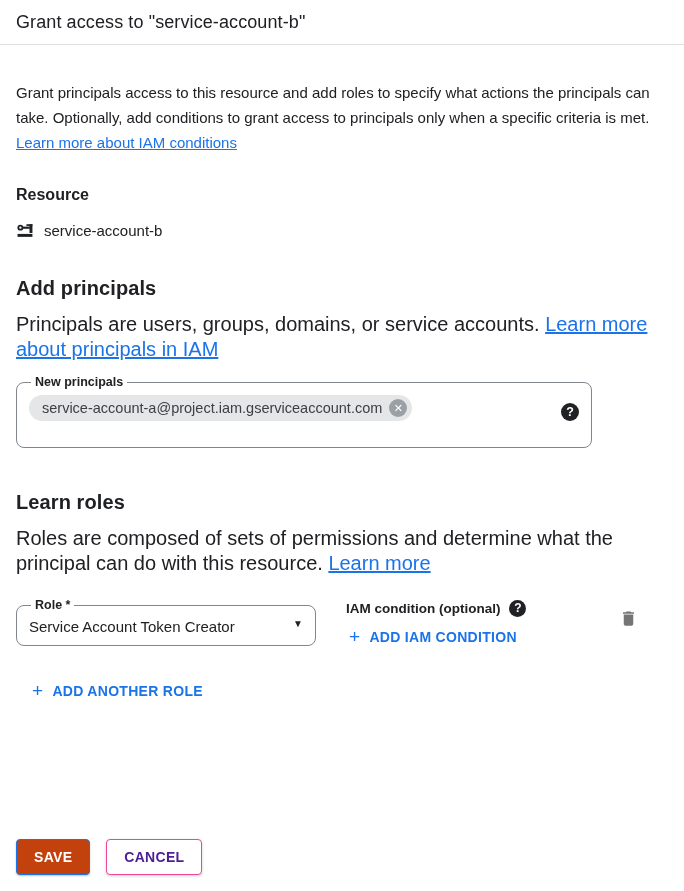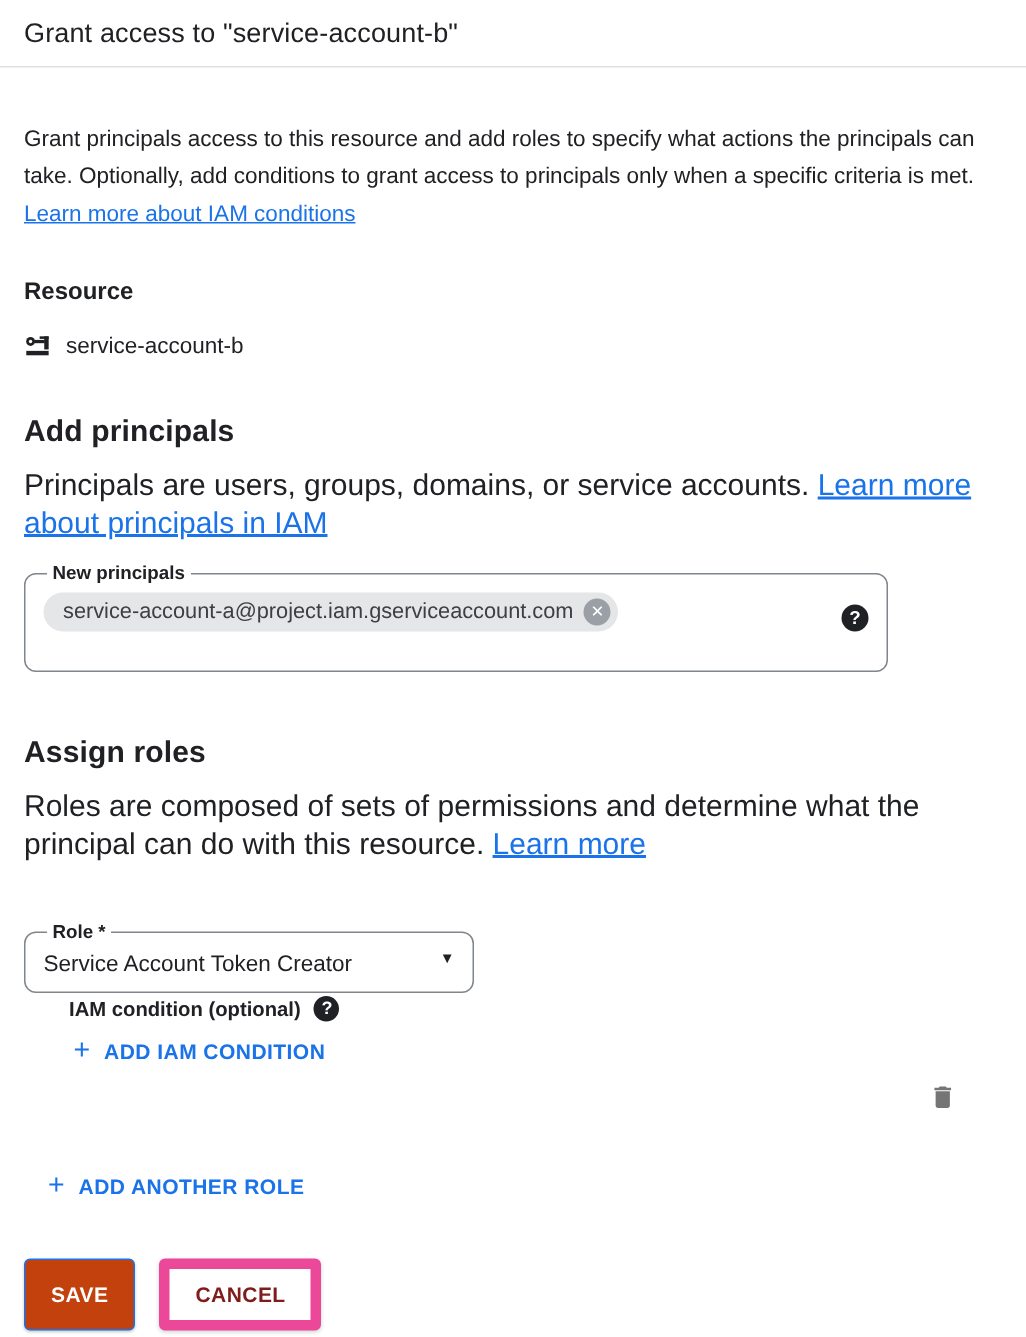--- a/index.html
+++ b/index.html
@@ -119,24 +119,23 @@
     font-size: 12.5px;
     font-weight: 700;
     line-height: 18px;
     text-align: center;
     cursor: pointer;
     flex: 0 0 auto;
   }
   .help-dot.sm { width: 17px; height: 17px; line-height: 17px; font-size: 12px; }
 
   .role-row {
-    margin-top: 38px;
+    margin-top: 22px;
     display: flex;
     align-items: flex-start;
-    flex-direction: column;
   }
   .role-col { width: 300px; flex: 0 0 auto; }
   .role-select {
     width: 300px;
     cursor: pointer;
     padding: 4px 12px 10px 12px;
   }
   .role-select-inner {
     display: flex;
     align-items: flex-start;
@@ -205,22 +204,22 @@
     cursor: pointer;
   }
   .btn-primary {
     background: #c2410c;
     color: #fff;
     border: 1px solid #1a73e8;
     box-shadow: 0 1px 2px rgba(60,64,67,.3);
   }
   .btn-secondary {
     background: #fff;
-    color: #7f1d1d;
-    border: 7px solid #ec4899;
+    color: #4c1d95;
+    border: 1px solid #ec4899;
     box-shadow: 0 1px 3px rgba(60,64,67,.25);
   }
 </style>
 </head>
 <body>
 
 <div class="header">
   <h1>Grant access to "service-account-b"</h1>
 </div>
 
@@ -250,21 +249,21 @@
     <legend>New principals</legend>
     <div class="principals-inner">
       <span class="chip">
         <span>service-account-a@project.iam.gserviceaccount.com</span>
         <span class="chip-close">✕</span>
       </span>
       <span class="help-dot" style="margin-top:3px;">?</span>
     </div>
   </fieldset>
 
-  <h2 class="section-h2" style="margin-top:43px;">Assign roles</h2>
+  <h2 class="section-h2" style="margin-top:43px;">Learn roles</h2>
   <p class="section-desc"><span>Roles are composed of sets of permissions and determine what the principal can do with this resource. </span><a>Learn more</a></p>
 
   <div class="role-row">
 
     <div class="role-col">
       <fieldset class="outlined role-select">
         <legend>Role *</legend>
         <div class="role-select-inner">
           <span>Service Account Token Creator</span>
           <span class="caret">▼</span>

